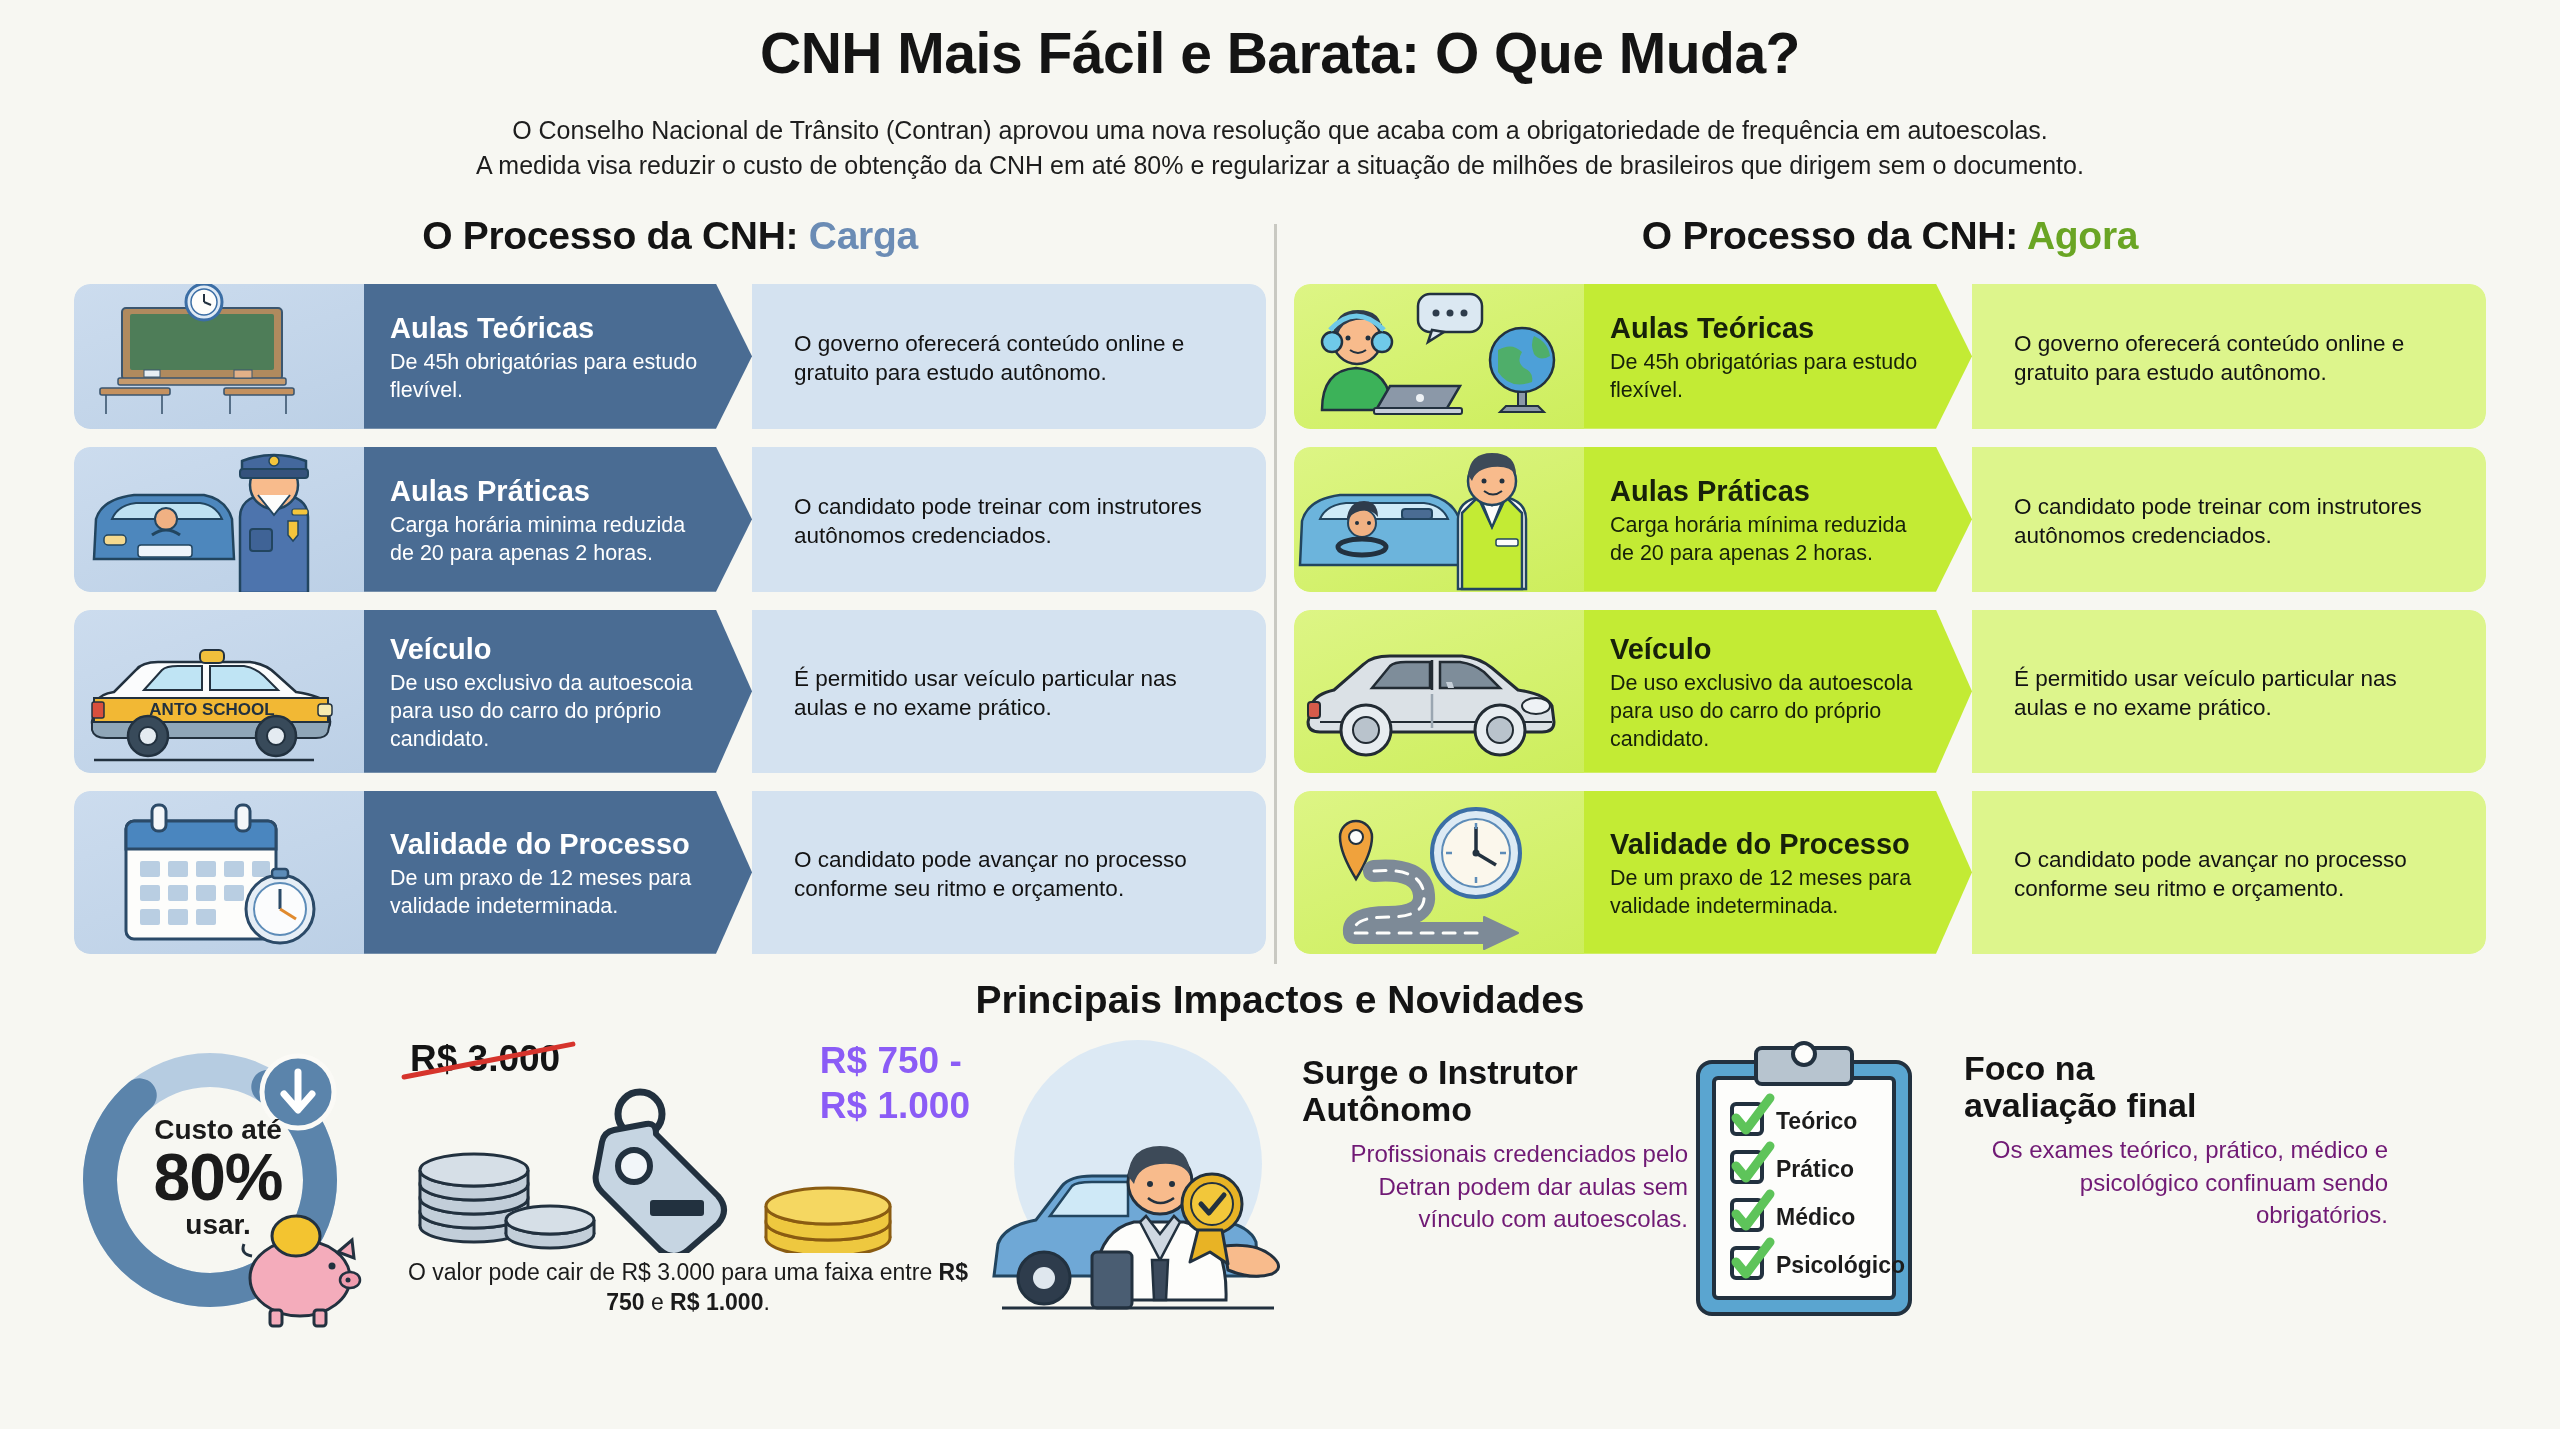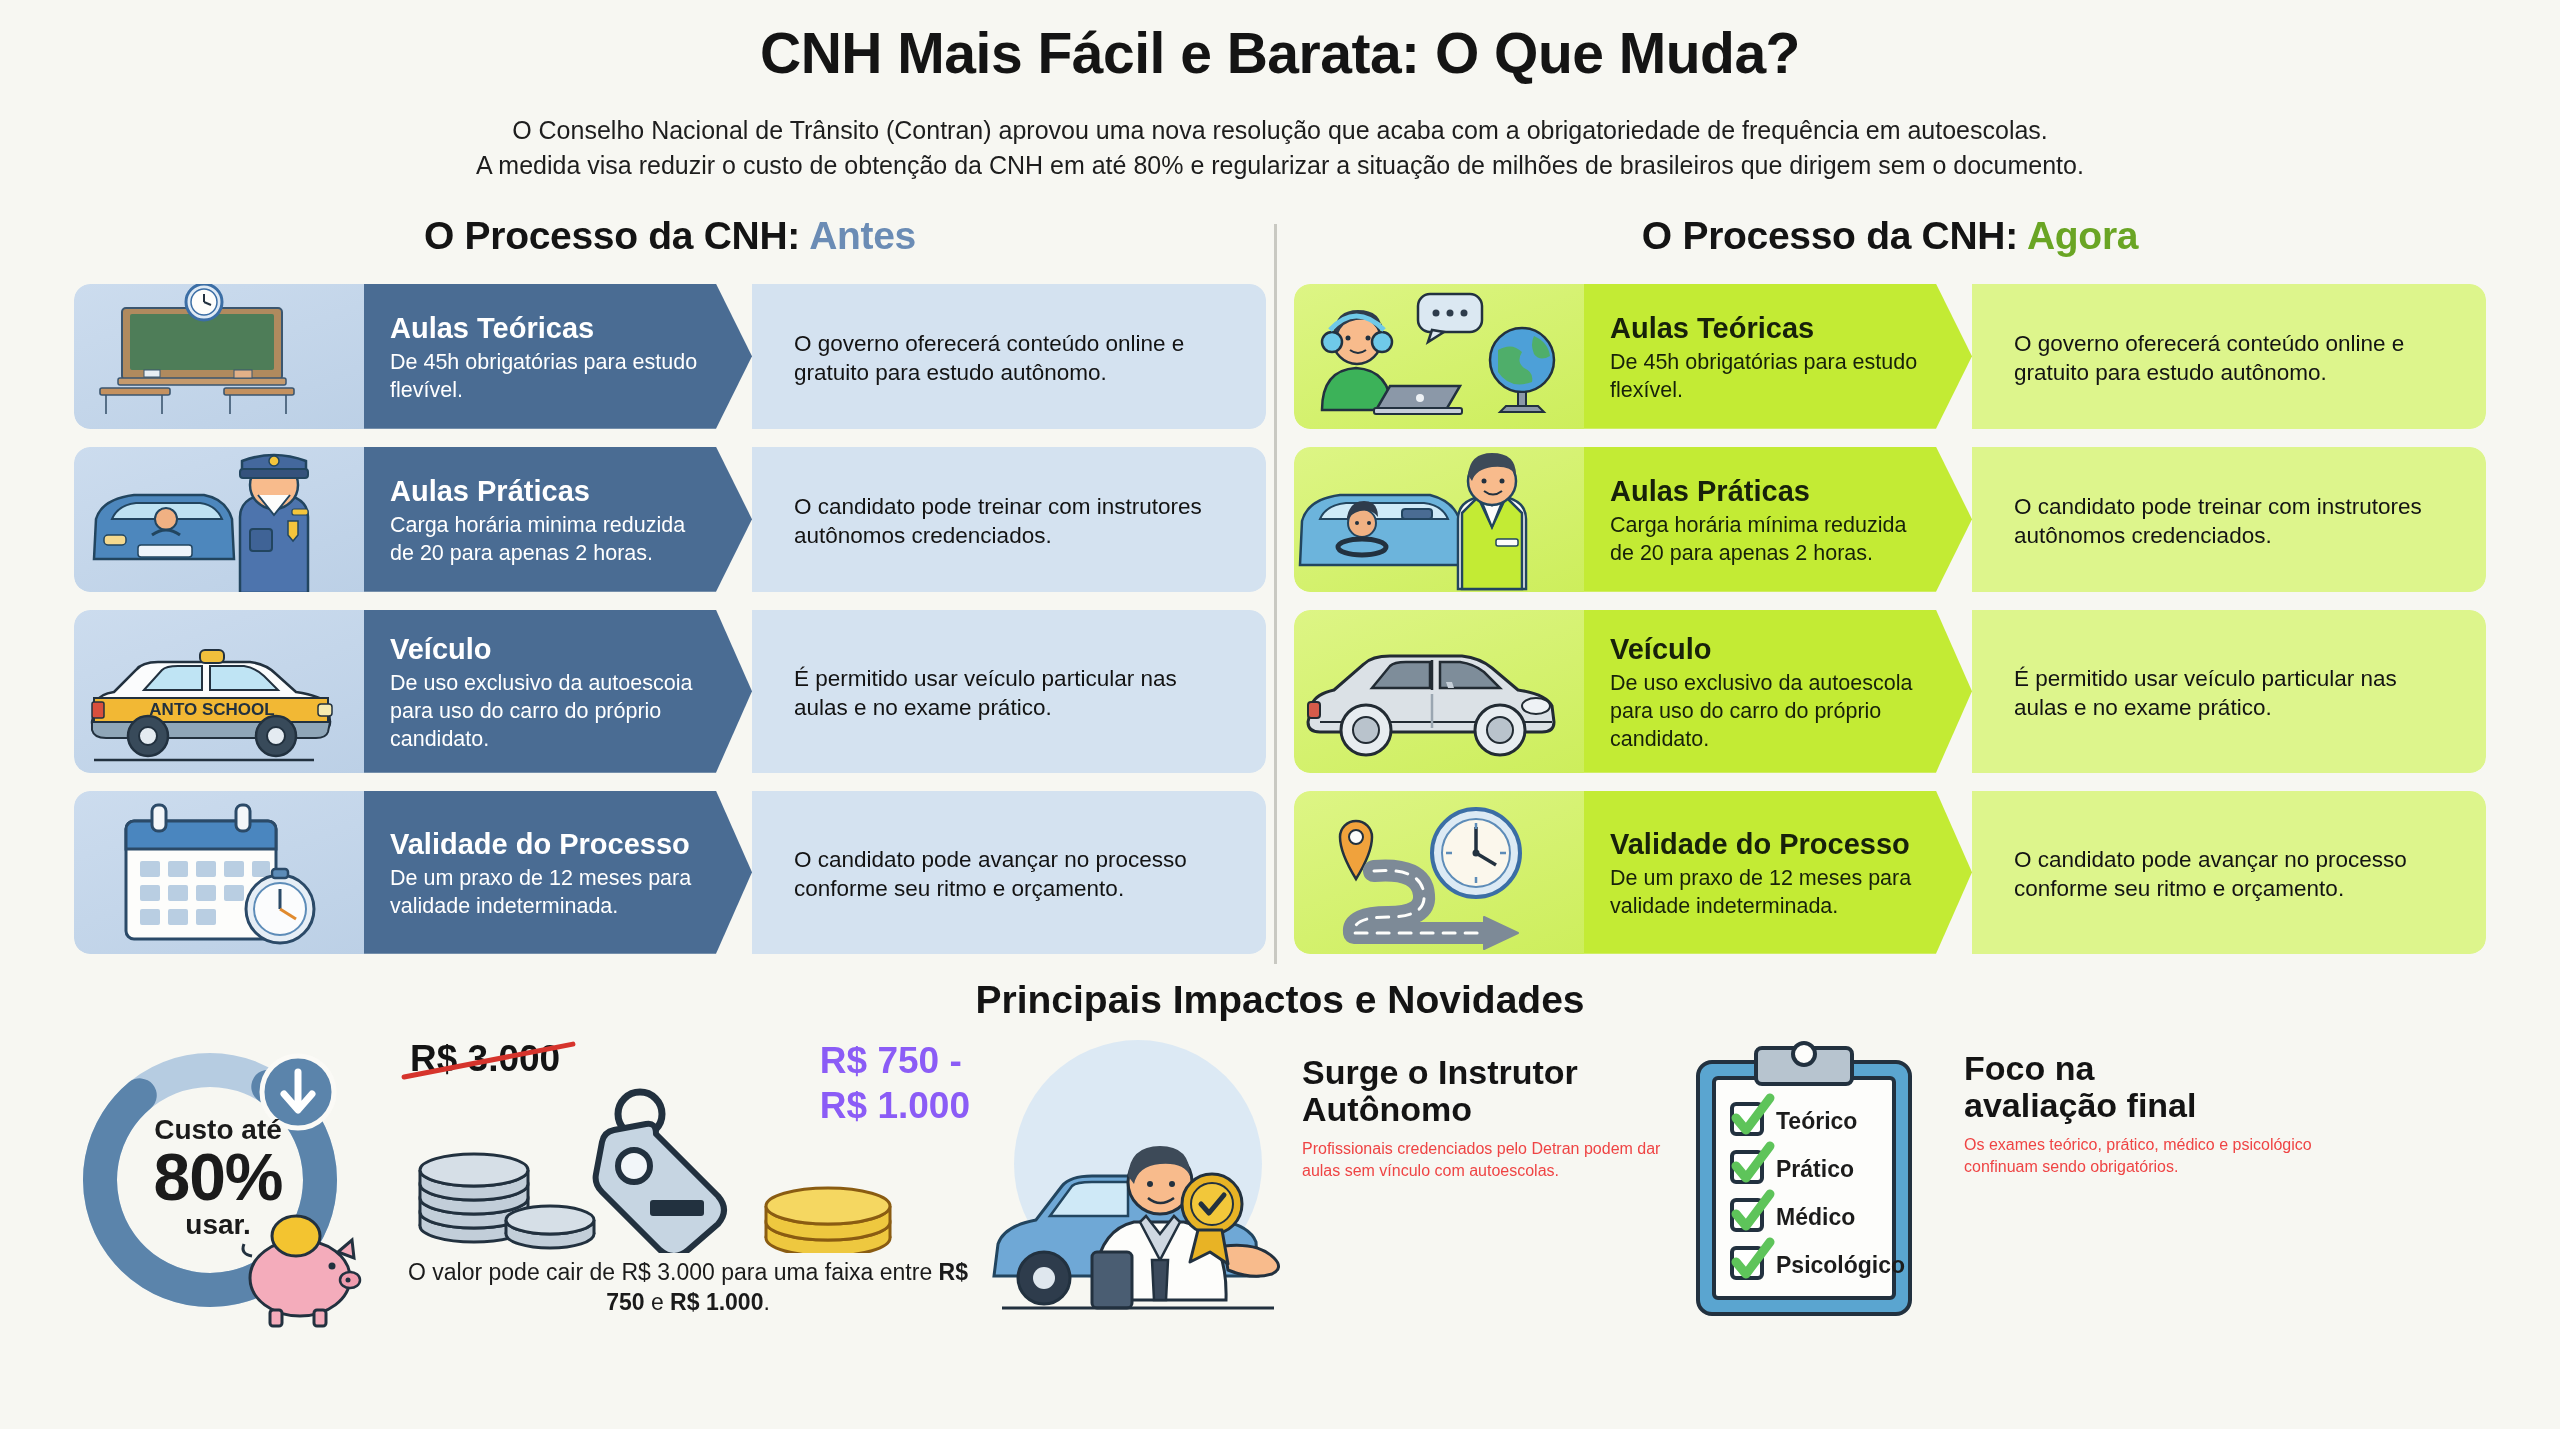--- a/index.html
+++ b/index.html
@@ -166,39 +166,39 @@
 
   .imp-instr { flex: 0 0 700px; display: flex; align-items: flex-start; padding-top: 6px; }
   .imp-instr .art { flex: 0 0 300px; height: 280px; position: relative; }
   .imp-instr .txt { flex: 1 1 auto; padding-left: 14px; padding-top: 18px; }
 
   .imp-exam { flex: 0 0 700px; display: flex; align-items: flex-start; padding-top: 6px; }
   .imp-exam .art { flex: 0 0 250px; height: 290px; position: relative; }
   .imp-exam .txt { flex: 1 1 auto; padding-left: 26px; padding-top: 14px; }
 
   .imp-h { font-size: 34px; font-weight: bold; line-height: 1.1; color: #141414; }
-  .imp-p { font-size: 16px; line-height: 1.35; margin-top: 10px; color: #ef4444; }
+  .imp-p { font-size: 24px; line-height: 1.35; margin-top: 10px; color: #701a75; text-align: right; }
 
   .art svg { position: absolute; inset: 0; width: 100%; height: 100%; }
 </style>
 </head>
 <body>
 
 <div class="header">
   <div class="main-title">CNH Mais Fácil e Barata: O Que Muda?</div>
   <div class="subtitle">
     <div>O Conselho Nacional de Trânsito (Contran) aprovou uma nova resolução que acaba com a obrigatoriedade de frequência em autoescolas.</div>
     <div>A medida visa reduzir o custo de obtenção da CNH em até 80% e regularizar a situação de milhões de brasileiros que dirigem sem o documento.</div>
   </div>
 </div>
 
 <div class="columns-head">
   <div class="col-head">
     <span>O Processo da CNH:</span>
-    <span class="accent-antes">Antes</span>
+    <span class="accent-antes">Carga</span>
   </div>
   <div class="col-head">
     <span>O Processo da CNH:</span>
     <span class="accent-agora">Agora</span>
   </div>
 </div>
 
 <div class="panels">
   <div class="divider"></div>
 

